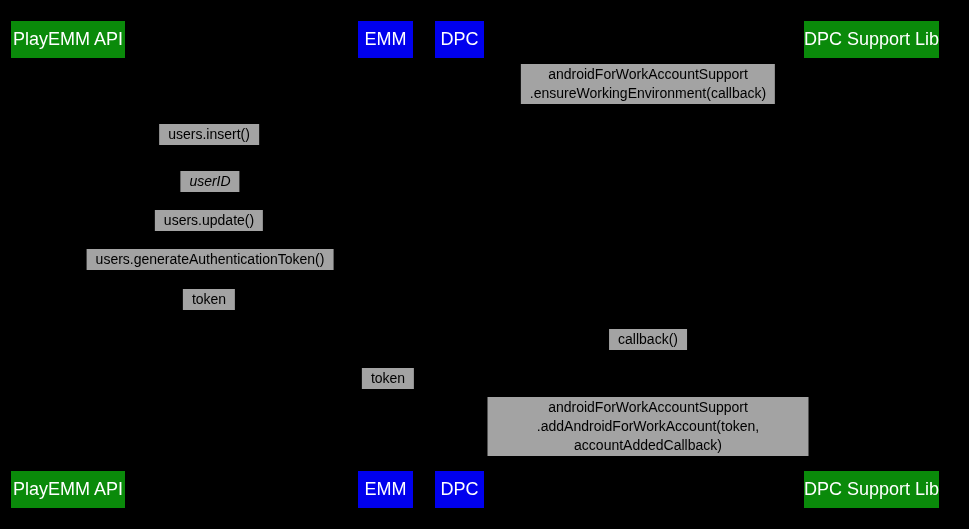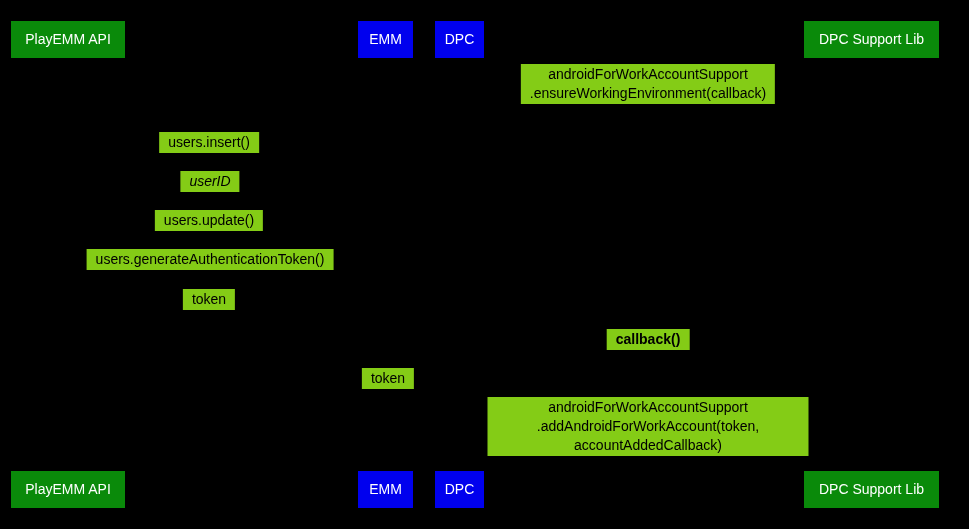--- a/index.html
+++ b/index.html
@@ -14,56 +14,56 @@
     background: #000000;
     overflow: hidden;
     font-family: "Liberation Sans", "DejaVu Sans", sans-serif;
   }
   .actor {
     position: absolute;
     height: 37px;
     line-height: 37px;
     text-align: center;
     color: #ffffff;
-    font-size: 14px;
+    font-size: 18px;
     white-space: nowrap;
     box-sizing: border-box;
   }
   .actor-green { background: #0a8a0a; }
   .actor-blue  { background: #0000ee; margin-left: 35px; }
   .msg {
     position: absolute;
     transform: translateX(-50%);
-    background: #84cc16;
+    background: #a3a3a3;
     color: #000000;
     font-size: 14px;
     line-height: 19px;
     padding: 1px 9px;
     text-align: center;
     white-space: pre-line;
   }
 </style>
 </head>
 <body>
 
 <div id="stage">
 
   <div class="actor actor-green" style="left:11px;  top:21px; width:114px;">PlayEMM API</div>
   <div class="actor actor-blue" style="left:323px; top:21px; width:55px;">EMM</div>
   <div class="actor actor-blue" style="left:400px; top:21px; width:49px;">DPC</div>
   <div class="actor actor-green" style="left:804px; top:21px; width:135px;">DPC Support Lib</div>
 
   <div class="msg" style="left:648px; top:64px;">androidForWorkAccountSupport
 .ensureWorkingEnvironment(callback)</div>
-  <div class="msg" style="left:209px; top:132px;">users.insert()</div>
+  <div class="msg" style="left:209px; top:124px;">users.insert()</div>
   <div class="msg" style="left:210px; top:171px;font-style:italic;">userID</div>
   <div class="msg" style="left:210px; top:249px;">users.generateAuthenticationToken()</div>
   <div class="msg" style="left:209px; top:210px;">users.update()</div>
   <div class="msg" style="left:209px; top:289px;">token</div>
-  <div class="msg" style="left:648px; top:329px;font-weight:bold;">callback()</div>
+  <div class="msg" style="left:648px; top:329px;">callback()</div>
   <div class="msg" style="left:388px; top:368px;">token</div>
   <div class="msg" style="left:648px; top:397px;">androidForWorkAccountSupport
 .addAndroidForWorkAccount(token, accountAddedCallback)</div>
 
   <div class="actor actor-green" style="left:11px;  top:471px; width:114px;">PlayEMM API</div>
   <div class="actor actor-blue" style="left:323px; top:471px; width:55px;">EMM</div>
   <div class="actor actor-blue" style="left:400px; top:471px; width:49px;">DPC</div>
   <div class="actor actor-green" style="left:804px; top:471px; width:135px;">DPC Support Lib</div>
 
 </div>

